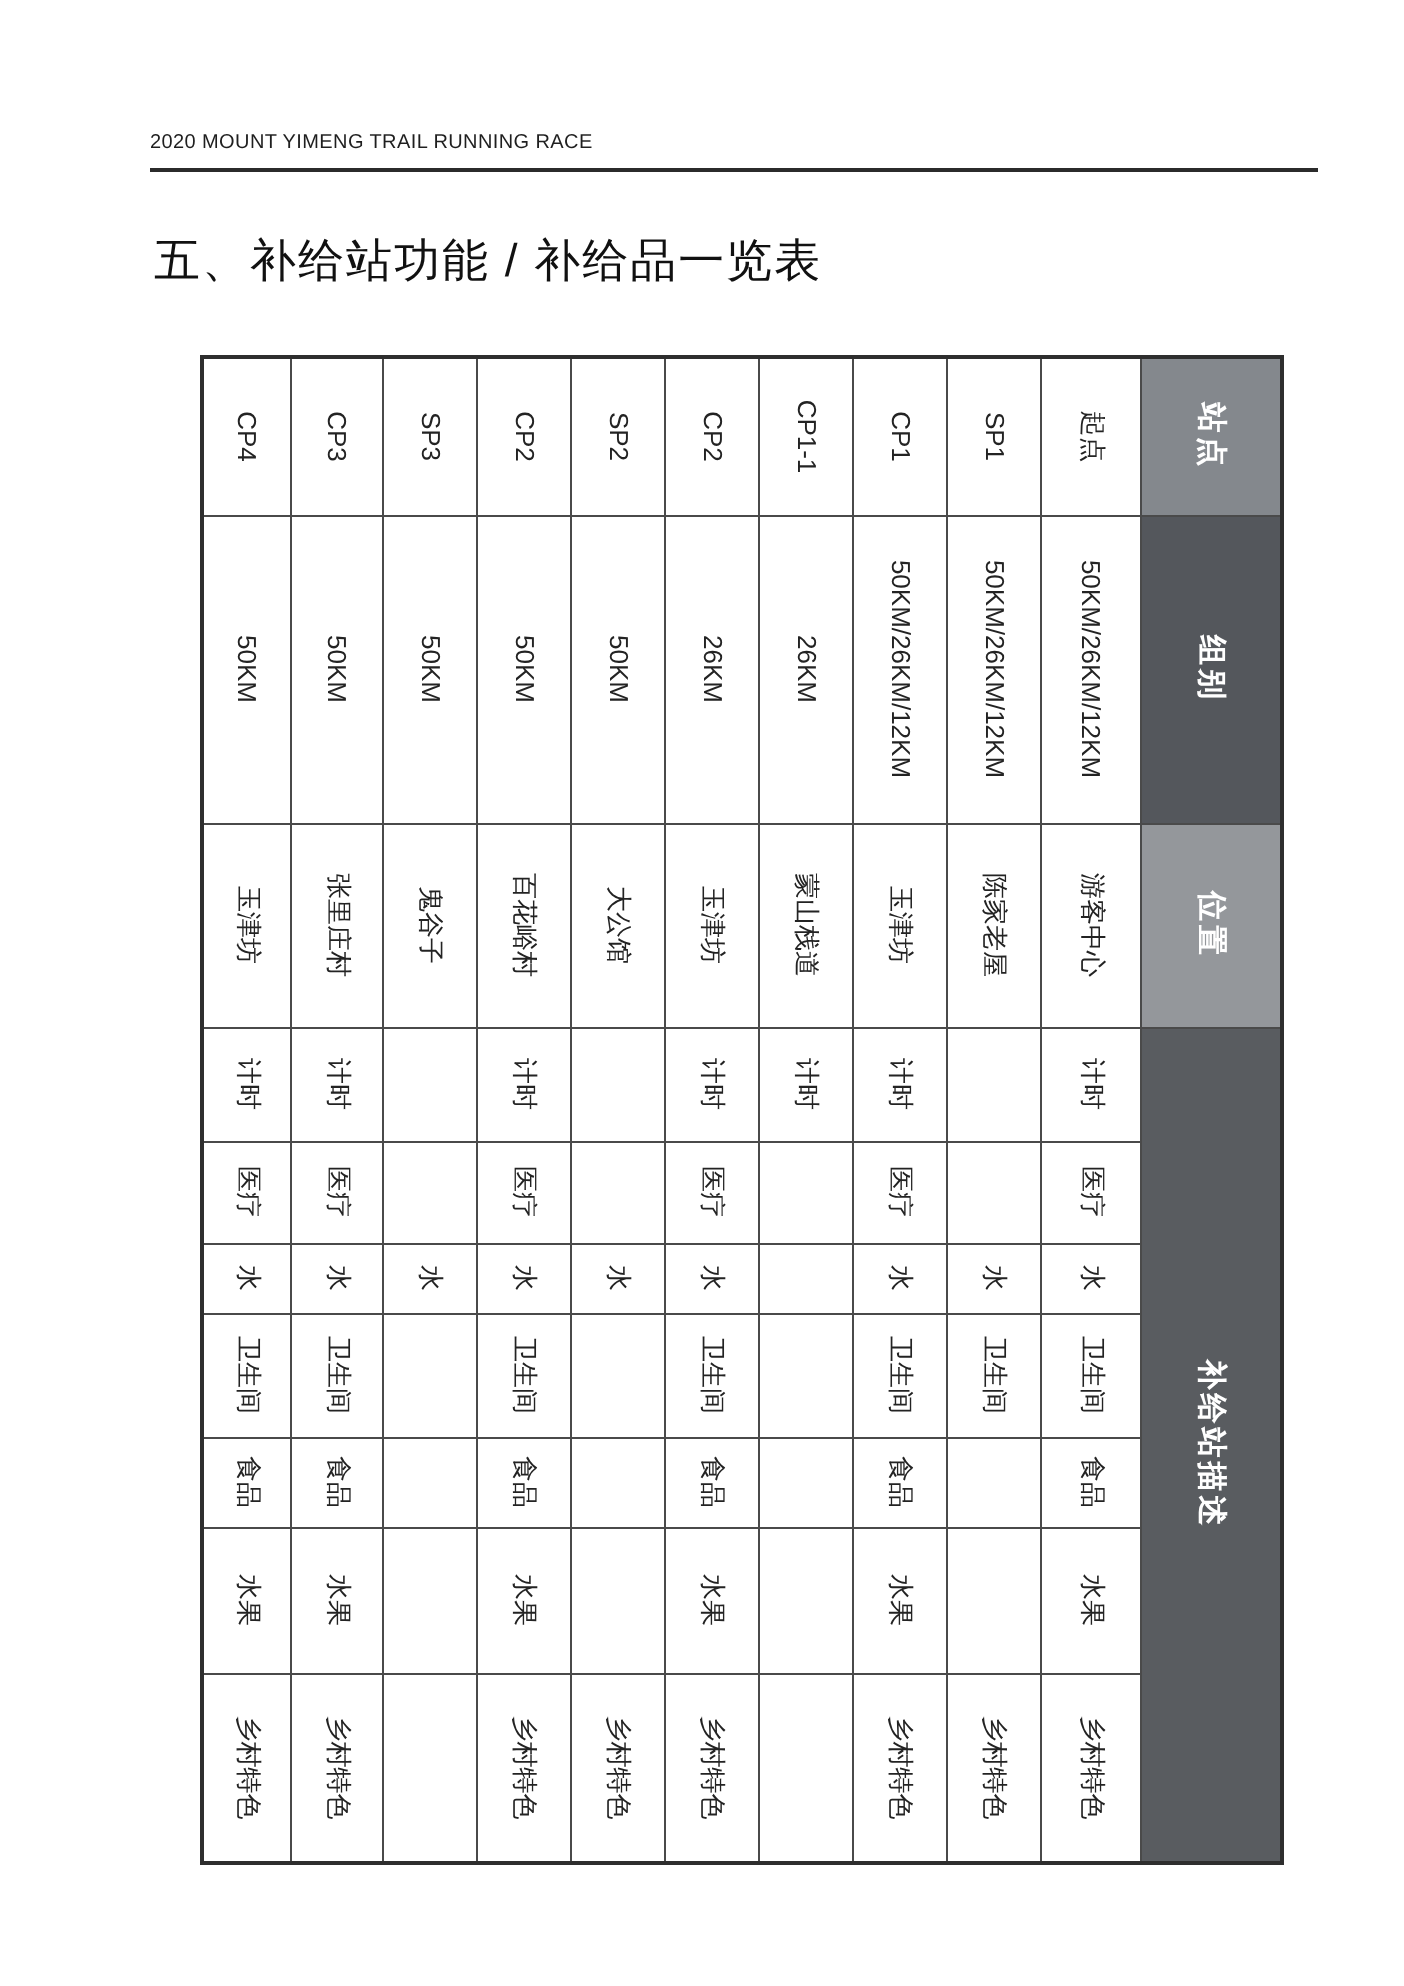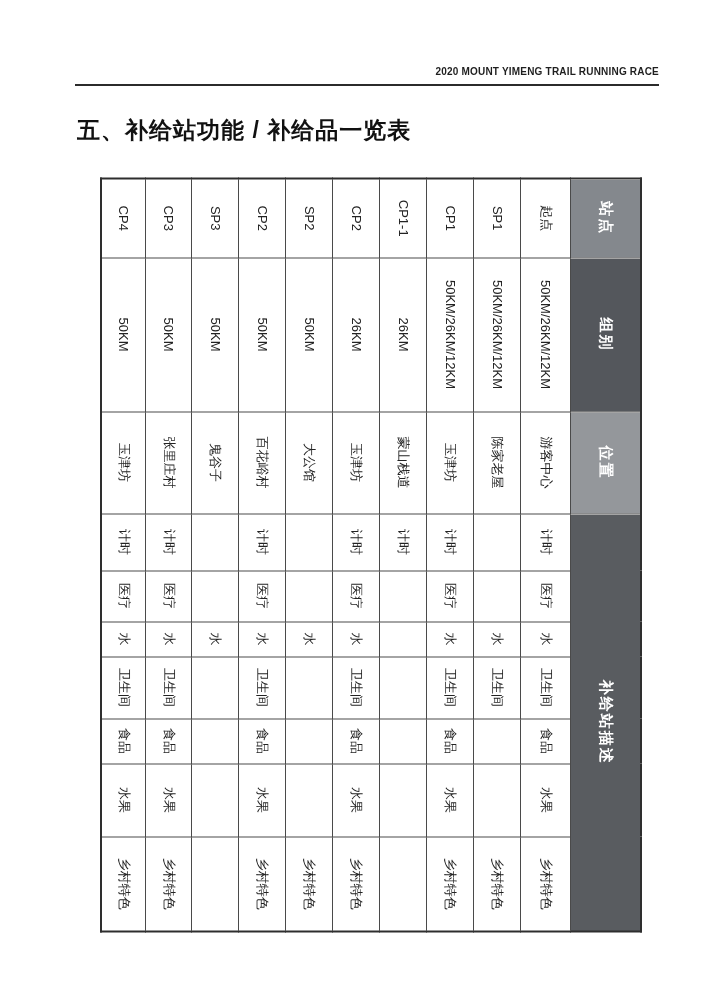--- a/index.html
+++ b/index.html
@@ -6,31 +6,30 @@
   body {
     width:702px; height:993px;
     background:#ffffff;
     position:relative;
     overflow:hidden;
     font-family:"Liberation Sans","DejaVu Sans",sans-serif;
     color:#1c1c1c;
   }
   .doc-header {
     position:absolute; top:66px; left:75px; right:43px;
-    text-align:right;
-    font-size:10px; font-weight:bold; letter-spacing:0.2px;
+    font-size:10px; font-weight:normal; letter-spacing:0.2px;
     color:#1f1f1f;
   }
   .doc-rule {
     position:absolute; top:84px; left:75px; right:43px;
     border-top:2px solid #2b2b2b; height:0;
   }
   .doc-title {
     position:absolute; top:115px; left:77px;
-    font-size:23px; font-weight:bold; letter-spacing:1px;
+    font-size:23px; font-weight:normal; letter-spacing:1px;
     color:#111111;
   }
   
   .table-zone {
     position:absolute; left:102px; top:177px;
     width:540px; height:753px;
   }
   .rot {
     position:absolute; left:50%; top:50%;
     width:753px; height:540px;

